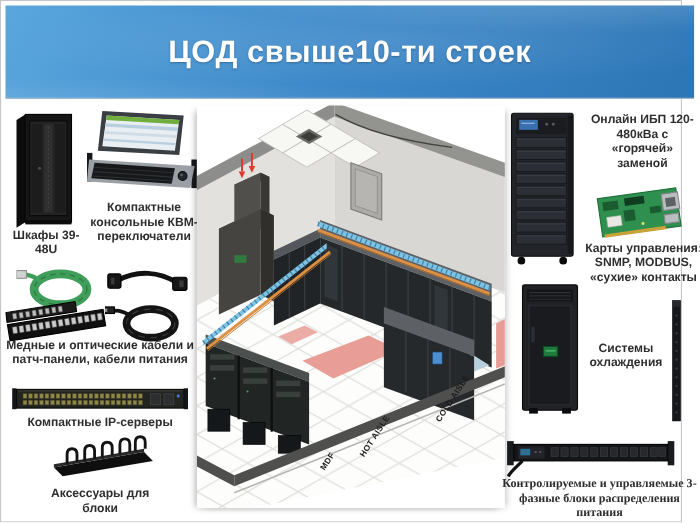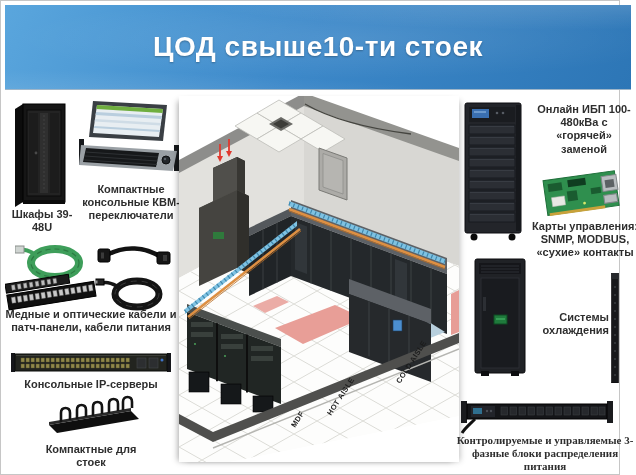--- a/index.html
+++ b/index.html
@@ -21,21 +21,21 @@
   
   .lbl{position:absolute;font-weight:bold;font-size:11px;line-height:1.2;
        color:#2e2e2e;text-align:center;}
   #lbl-racks{left:2px;top:207px;width:78px;}
   #lbl-kvm{left:80px;top:182px;width:100px;}
   #lbl-cables{left:4px;top:307px;width:172px;}
   #lbl-servers{left:8px;top:377px;width:164px;}
   #lbl-accessories{left:44px;top:442px;width:92px;}
   #lbl-ups{left:534px;top:102px;width:98px;}
   #lbl-cards{left:530px;top:219px;width:108px;}
-  #lbl-cooling{left:528px;top:310px;width:80px;text-align:right;}
+  #lbl-cooling{left:528px;top:310px;width:80px;}
   #lbl-pdu{left:454px;top:433px;width:180px;font-family:Liberation Serif, serif;}
   
   .img{position:absolute;}
   #img-rack{left:8px;top:100px;}
   #img-kvm{left:78px;top:100px;}
   #img-cable-green{left:14px;top:240px;}
   #img-cable-power{left:96px;top:242px;}
   #img-patch{left:4px;top:270px;}
   #img-coil{left:94px;top:272px;}
   #img-server{left:10px;top:350px;}
@@ -201,35 +201,35 @@
       <rect x="100" y="13" width="3.4" height="4"></rect>
         <rect x="105" y="13" width="3.4" height="4"></rect>
       <rect x="110" y="13" width="3.4" height="4"></rect>
         <rect x="115" y="13" width="3.4" height="4"></rect>
     </g>
     <rect x="126" y="7" width="9" height="10" fill="#2c2e30" stroke="#45484b" stroke-width="0.6"></rect>
     <rect x="138" y="7" width="9" height="10" fill="#2c2e30" stroke="#45484b" stroke-width="0.6"></rect>
     <circle cx="151" cy="9" r="1.5" fill="#3f74c9"></circle>
   </svg>
 
-  <div class="lbl" id="lbl-servers">Консольные IP-серверы</div>
+  <div class="lbl" id="lbl-servers">Компактные IP-серверы</div>
 
   <svg class="img" id="img-manager" width="104" height="48" viewBox="0 0 104 48">
     <polygon points="8,32 90,18 98,26 16,40" fill="#0f0f0f"></polygon>
     <polygon points="8,32 90,18 90,15 8,29" fill="#2a2a2a"></polygon>
     <g stroke="#141414" stroke-width="2.6" fill="none">
       <path d="M20,29 v-9 q0,-5 4.5,-5 q4.5,0 4.5,5 v7"></path>
       <path d="M36,26 v-9 q0,-5 4.5,-5 q4.5,0 4.5,5 v7"></path>
       <path d="M52,23 v-9 q0,-5 4.5,-5 q4.5,0 4.5,5 v7"></path>
       <path d="M68,20 v-9 q0,-5 4.5,-5 q4.5,0 4.5,5 v7"></path>
       <path d="M82,17 v-8 q0,-5 4.5,-5 q4.5,0 4.5,5 v6"></path>
     </g>
   </svg>
 
-  <div class="lbl" id="lbl-accessories">Компактные для стоек</div>
+  <div class="lbl" id="lbl-accessories">Аксессуары для блоки</div>
 
   <div class="center-fig">
   <svg width="280" height="366" viewBox="0 0 280 366">
     <defs>
       <pattern id="isoGrid" width="46" height="26" patternUnits="userSpaceOnUse">
         <path d="M0,13 L23,0 L46,13 L23,26 Z" fill="none" stroke="#dcdcd7" stroke-width="1"></path>
       </pattern>
     </defs>
 
     <polygon points="0,70 125,3 125,115 0,182" fill="#e2e1dd"></polygon>
@@ -373,21 +373,21 @@
       <line x1="11" y1="71.5" x2="55" y2="71.5"></line>
         <line x1="11" y1="82.5" x2="55" y2="82.5"></line>
       <line x1="11" y1="93.5" x2="55" y2="93.5"></line>
         <line x1="11" y1="104.5" x2="55" y2="104.5"></line>
       <line x1="11" y1="115.5" x2="55" y2="115.5"></line>
     </g>
     <circle cx="15" cy="138" r="3.5" fill="#0a0a0a"></circle>
     <circle cx="53" cy="138" r="3.5" fill="#0a0a0a"></circle>
   </svg>
 
-  <div class="lbl" id="lbl-ups">Онлайн ИБП 100-480кВа с «горячей» заменой</div>
+  <div class="lbl" id="lbl-ups">Онлайн ИБП 120-480кВа с «горячей» заменой</div>
 
   <svg class="img" id="img-card" width="92" height="54" viewBox="0 0 92 54">
     <g transform="rotate(-8 46 27)">
       <rect x="6" y="10" width="72" height="35" fill="#2f8f4e" stroke="#1f6f3a"></rect>
       <rect x="10" y="14" width="14" height="8" fill="#1a5c30"></rect>
       <rect x="30" y="13" width="18" height="7" fill="#0f3d20"></rect>
       <rect x="28" y="24" width="10" height="10" fill="#1a5c30"></rect>
       <rect x="12" y="28" width="13" height="9" fill="#e8e8e4" stroke="#bdbdb8" stroke-width="0.5"></rect>
       <rect x="52" y="24" width="10" height="6" fill="#1a5c30"></rect>
       <rect x="64" y="14" width="15" height="15" fill="#b9bdc0" stroke="#82878a"></rect>

